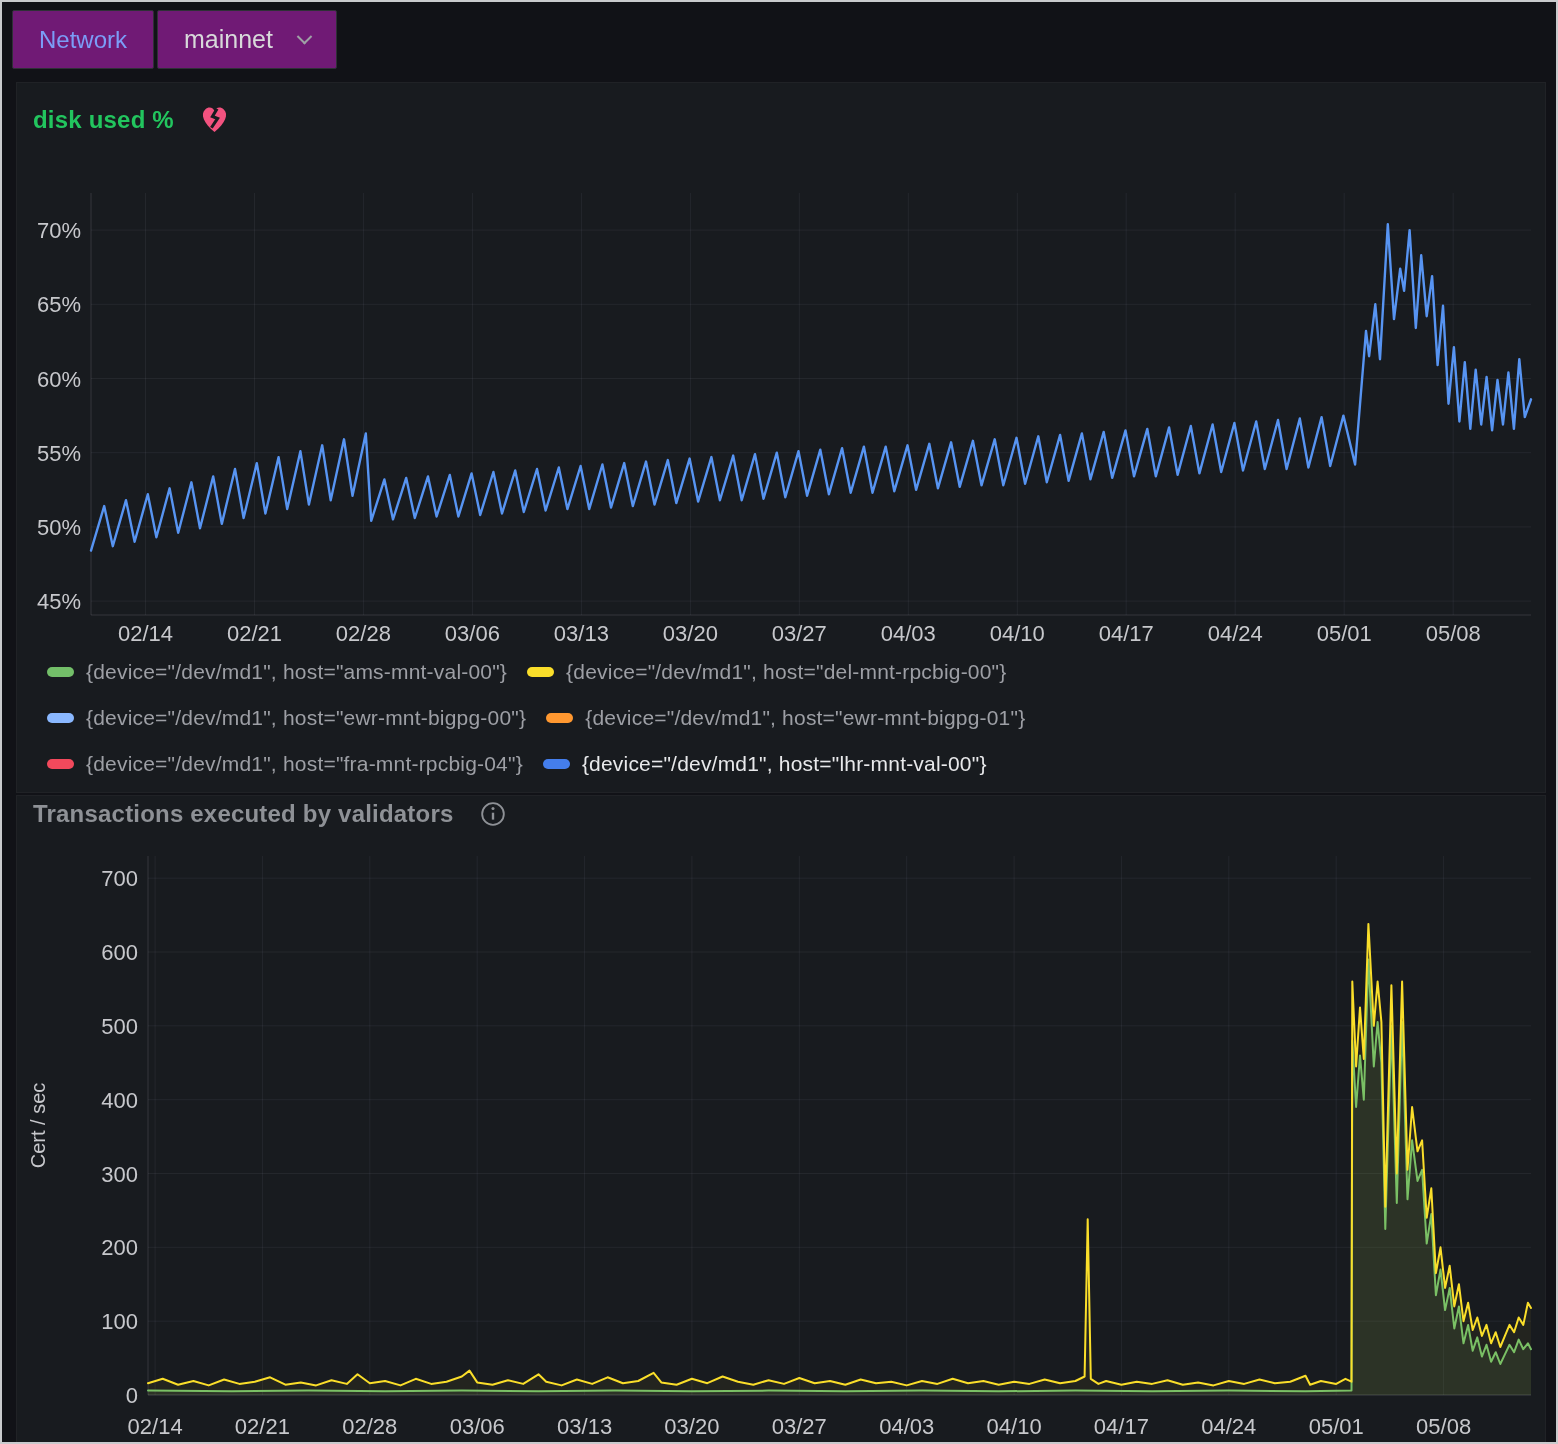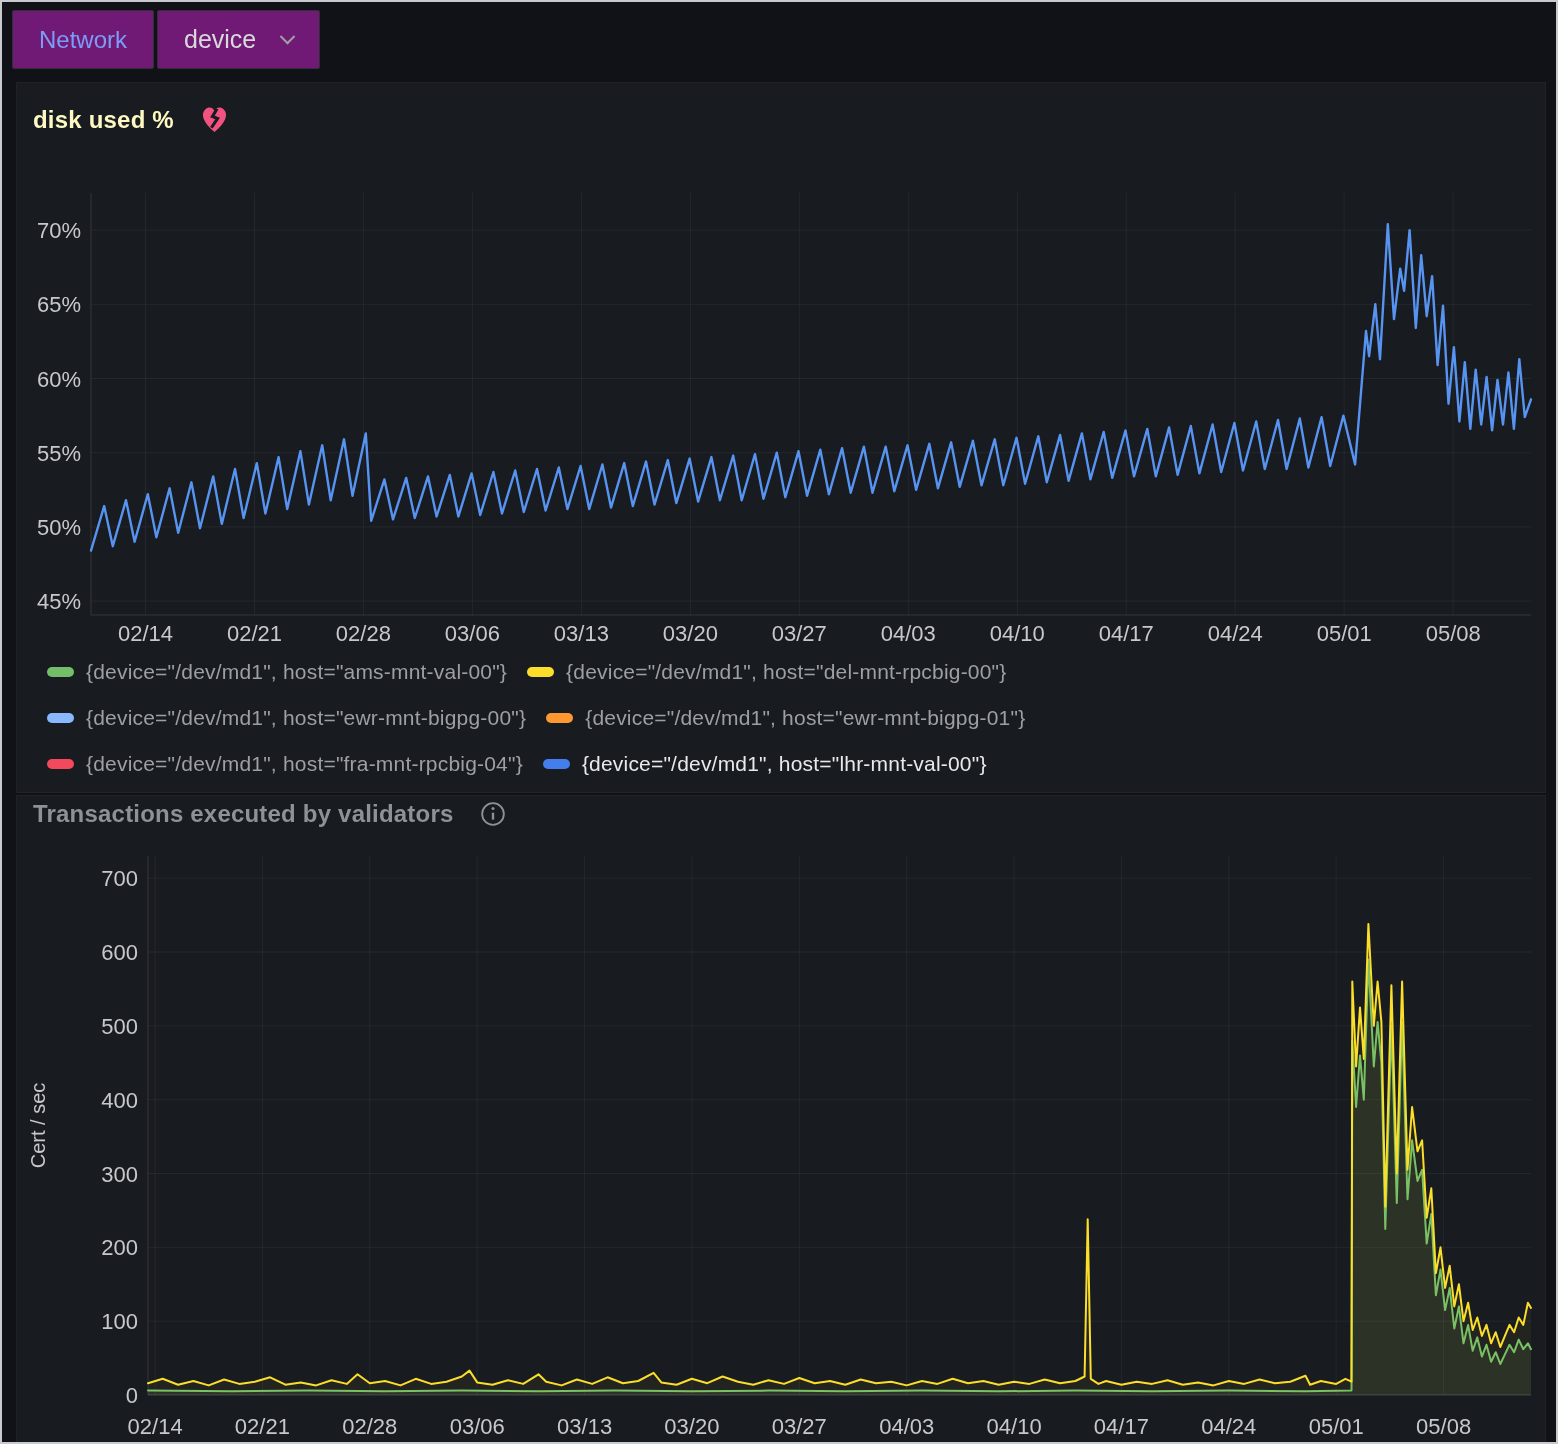--- a/index.html
+++ b/index.html
@@ -20,21 +20,21 @@
     width:11px;height:11px;border-right:2.4px solid #9fa1a6;border-bottom:2.4px solid #9fa1a6;
     transform:rotate(45deg) translate(-2px,-2px);margin-left:10px;
   }
   
   .panel{position:absolute;left:14px;width:1530px;background:#181b1f;border:1px solid #202226;}
   .panel1{top:80px;height:711px;}
   .panel2{top:793px;height:651px;}
   .panel-title-row{position:absolute;display:flex;align-items:center;}
   .p1-title-row{left:16px;top:20px;gap:24px;}
   .p2-title-row{left:16px;top:4px;gap:26px;justify-content:flex-end;}
-  .panel-title{font-size:24px;font-weight:700;color:#fef9c3;letter-spacing:.2px;cursor:pointer;}
+  .panel-title{font-size:24px;font-weight:700;color:#22c55e;letter-spacing:.2px;cursor:pointer;}
   .panel-title.dim{color:#8e9196;}
   svg.chart{position:absolute;left:0;display:block;}
   #chart1{top:100px;}
   #chart2{top:40px;}
   .grid-h,.grid-v{stroke:rgba(204,204,220,0.07);stroke-width:1;}
   .axis{stroke:rgba(204,204,220,0.16);stroke-width:1;}
   .tick{fill:#c7c8cc;font-size:22px;font-family:"Liberation Sans",sans-serif;}
   .tick.y{text-anchor:end;}
   .tick.x{text-anchor:middle;}
   .ylab{fill:#c7c8cc;font-size:20px;text-anchor:middle;font-family:"Liberation Sans",sans-serif;}
@@ -51,21 +51,21 @@
 </style>
 </head>
 <body>
 
 <div class="screen">
 
   <div class="var-box var-label">
     <span>Network</span>
   </div>
   <div class="var-box var-value">
-    <span>device</span>
+    <span>mainnet</span>
     <span class="chev"></span>
   </div>
 
   <div class="panel panel1">
     <div class="panel-title-row p1-title-row">
       <span class="panel-title">disk used %</span>
       <svg width="33" height="33" viewBox="0 0 32 32">
         <path d="M16 28 C 5.5 19.5, 2 11, 7 6.2 C 10.6 2.9, 15 4.6, 16 8 C 17 4.6, 21.4 2.9, 25 6.2 C 30 11, 26.5 19.5, 16 28 Z" fill="#F2527F"></path>
         <path d="M18.5 5.5 L14 13 L19 15 L13 24" stroke="#181b1f" stroke-width="3" fill="none"></path>
       </svg>

